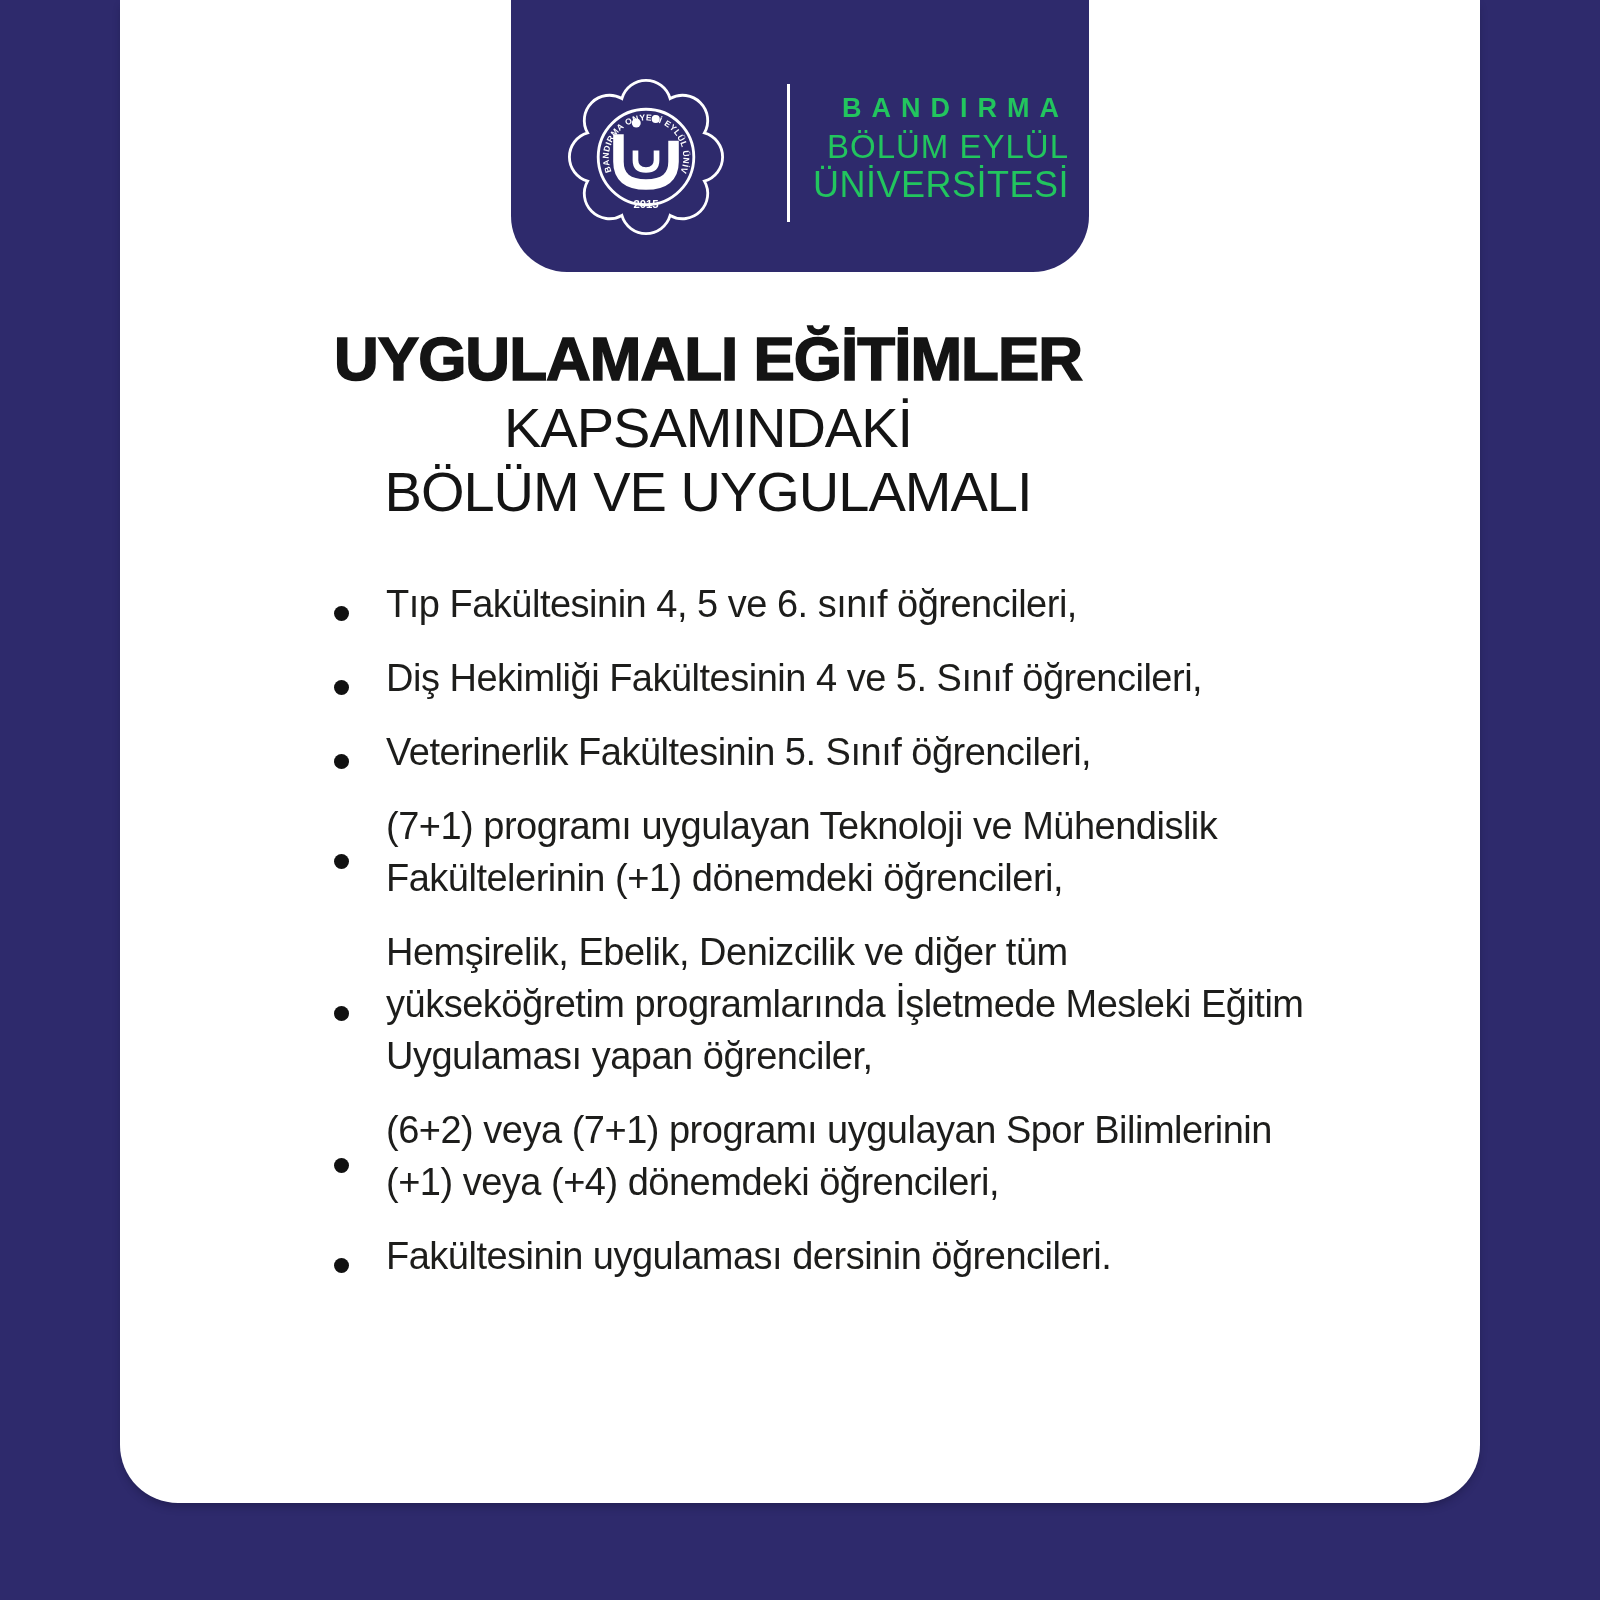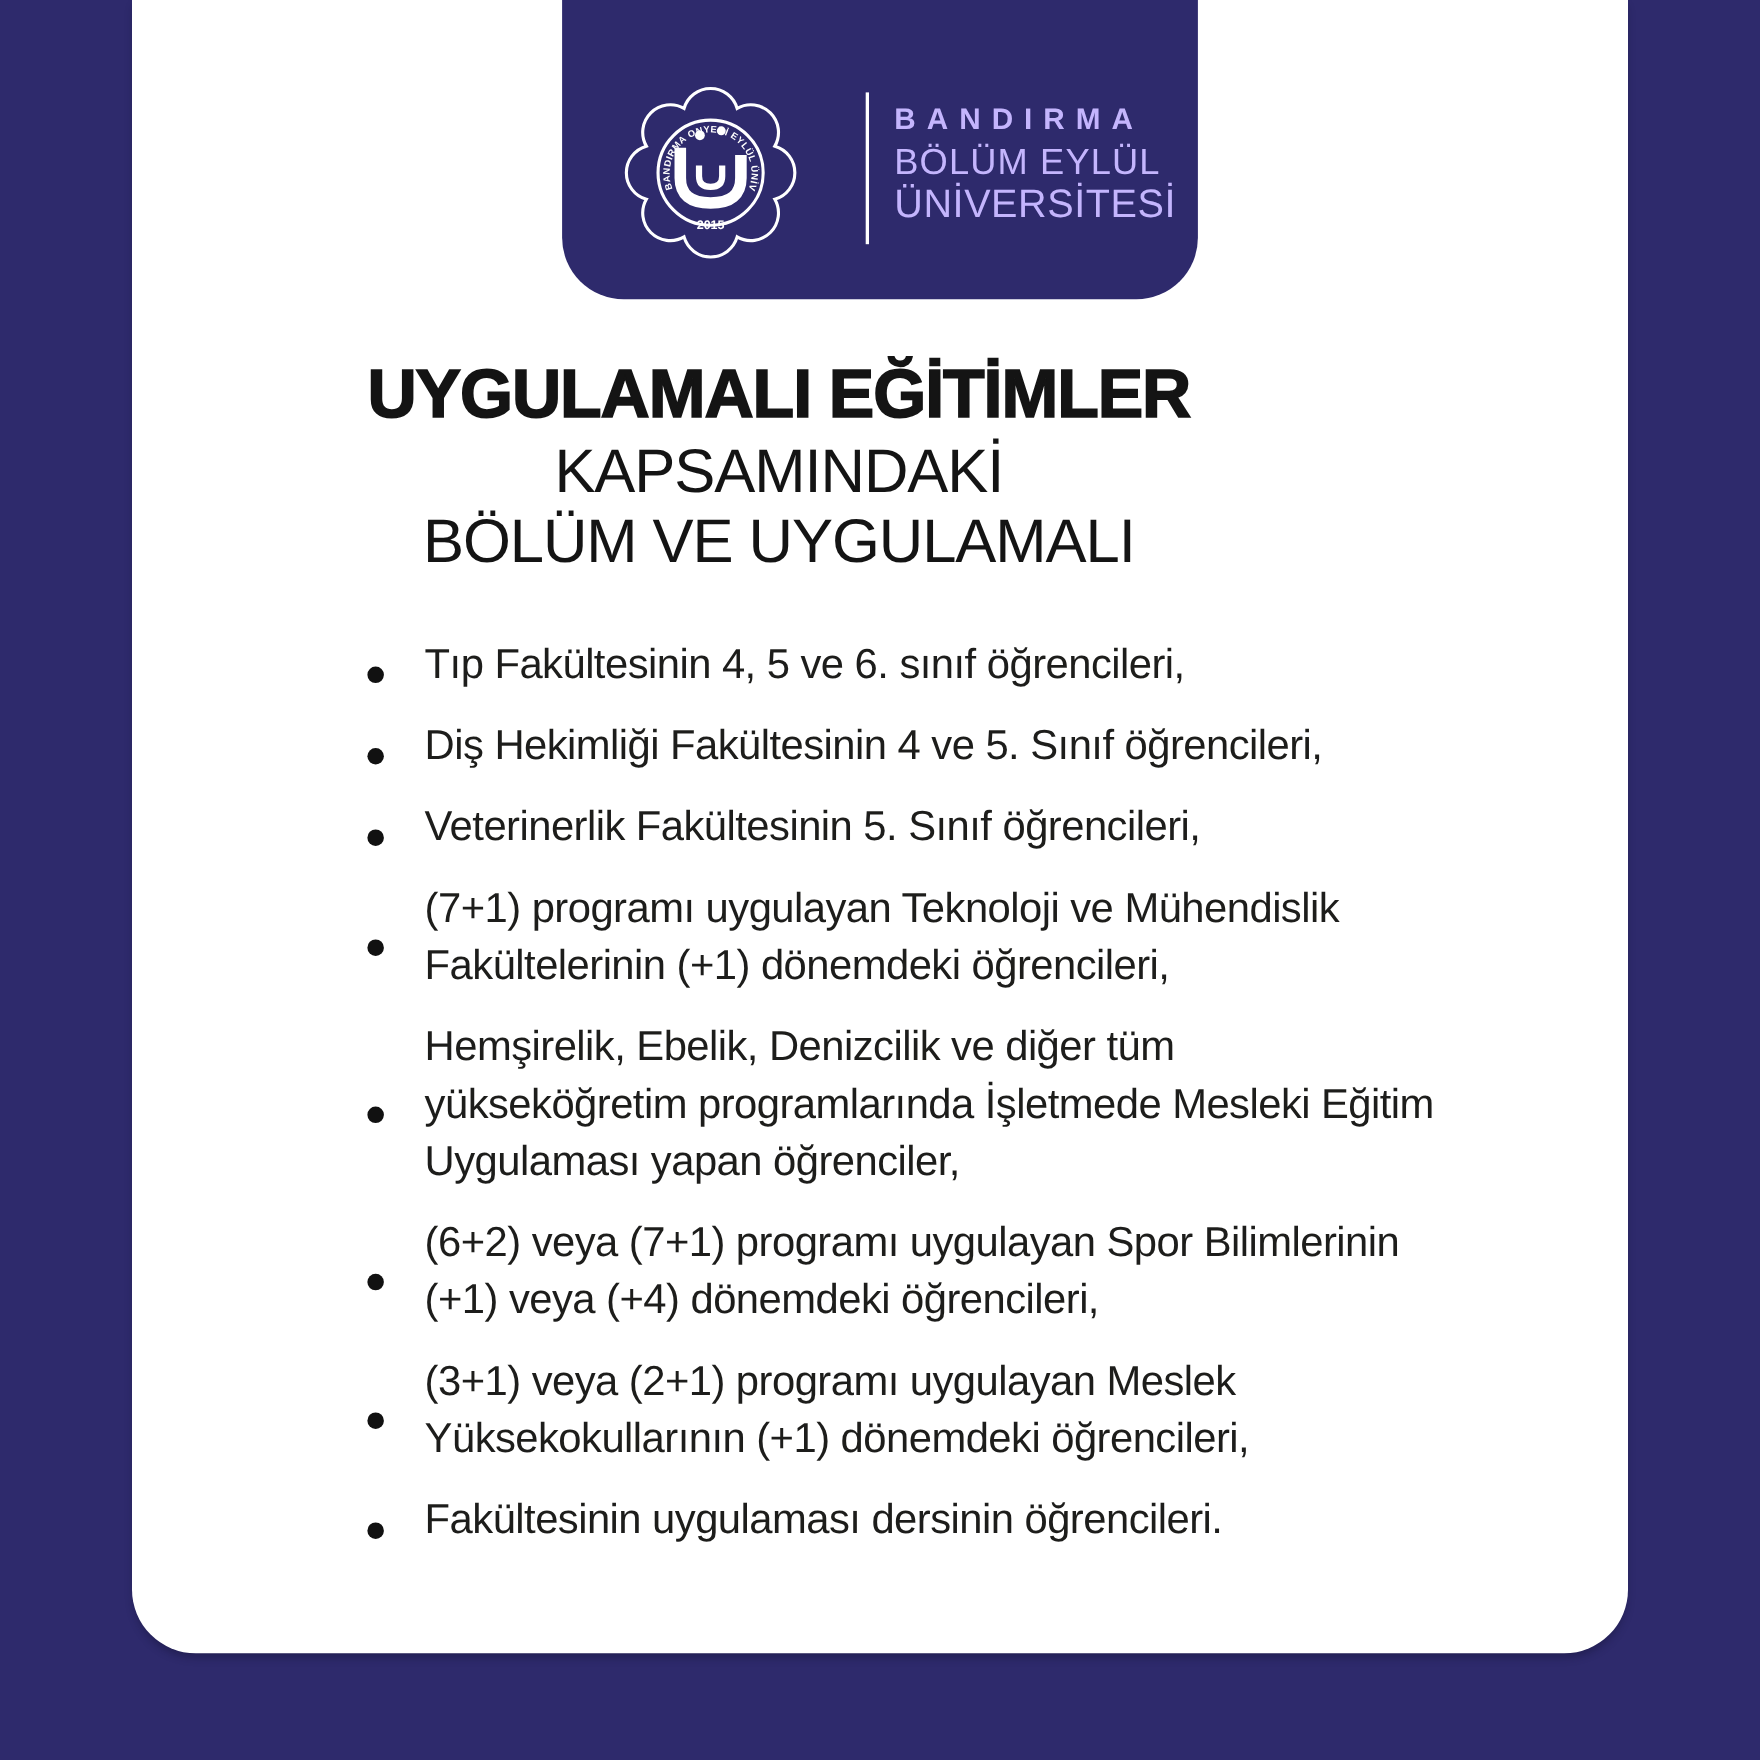--- a/index.html
+++ b/index.html
@@ -47,22 +47,23 @@
     left: 276px;
     top: 84px;
     width: 3px;
     height: 138px;
     background: #ffffff;
   }
   .wordmark {
     position: absolute;
     left: 302px;
     top: 92px;
-    color: #c4b5fd;
+    color: #22c55e;
     white-space: nowrap;
+    text-align: right;
   }
   .wordmark-l1 {
     font-size: 27px;
     font-weight: 700;
     letter-spacing: 10px;
     line-height: 32px;
   }
   .wordmark-l2 {
     font-size: 33px;
     font-weight: 400;
@@ -208,25 +209,20 @@
 yükseköğretim programlarında İşletmede Mesleki Eğitim
 Uygulaması yapan öğrenciler,</span>
     </div>
 
     <div class="list-item">
       <span class="bullet-dot"></span>
       <span class="item-text">(6+2) veya (7+1) programı uygulayan Spor Bilimlerinin
 (+1) veya (+4) dönemdeki öğrencileri,</span>
     </div>
 
-    <div class="list-item">
-      <span class="bullet-dot"></span>
-      <span class="item-text">(3+1) veya (2+1) programı uygulayan Meslek
-Yüksekokullarının (+1) dönemdeki öğrencileri,</span>
-    </div>
 
     <div class="list-item">
       <span class="bullet-dot"></span>
       <span class="item-text">Fakültesinin uygulaması dersinin öğrencileri.</span>
     </div>
 
   </div>
 </div>
 
 </body></html>

